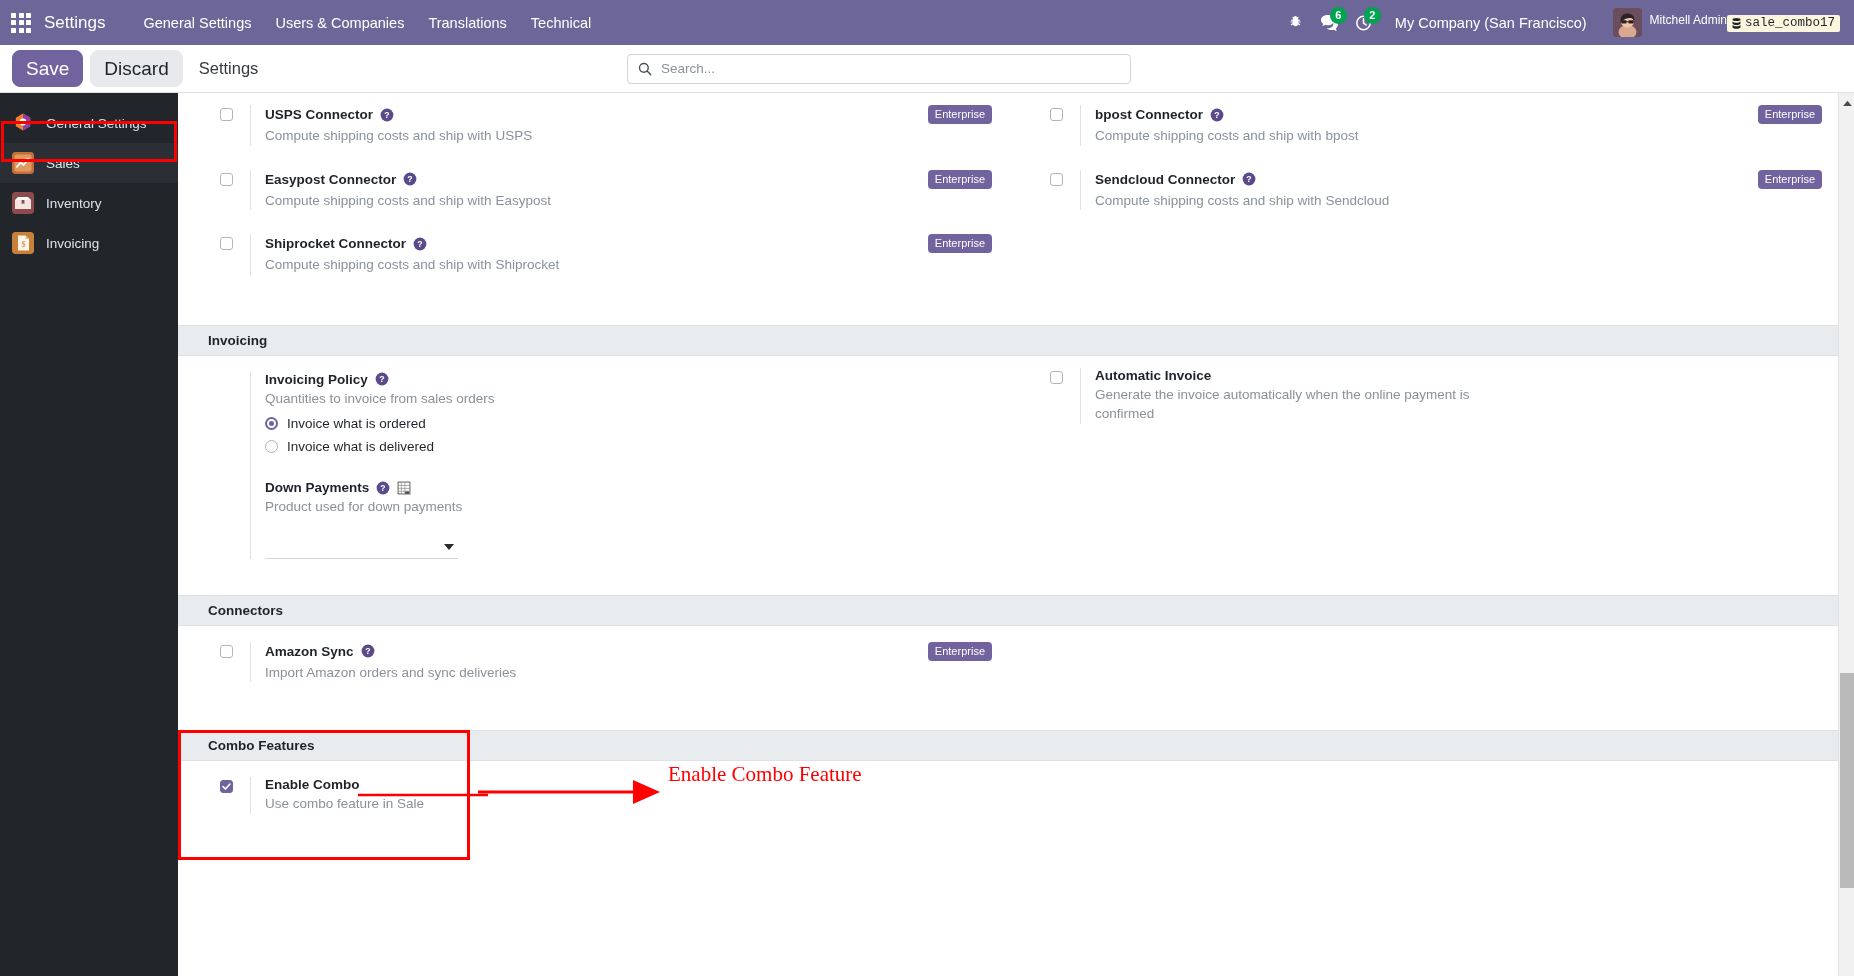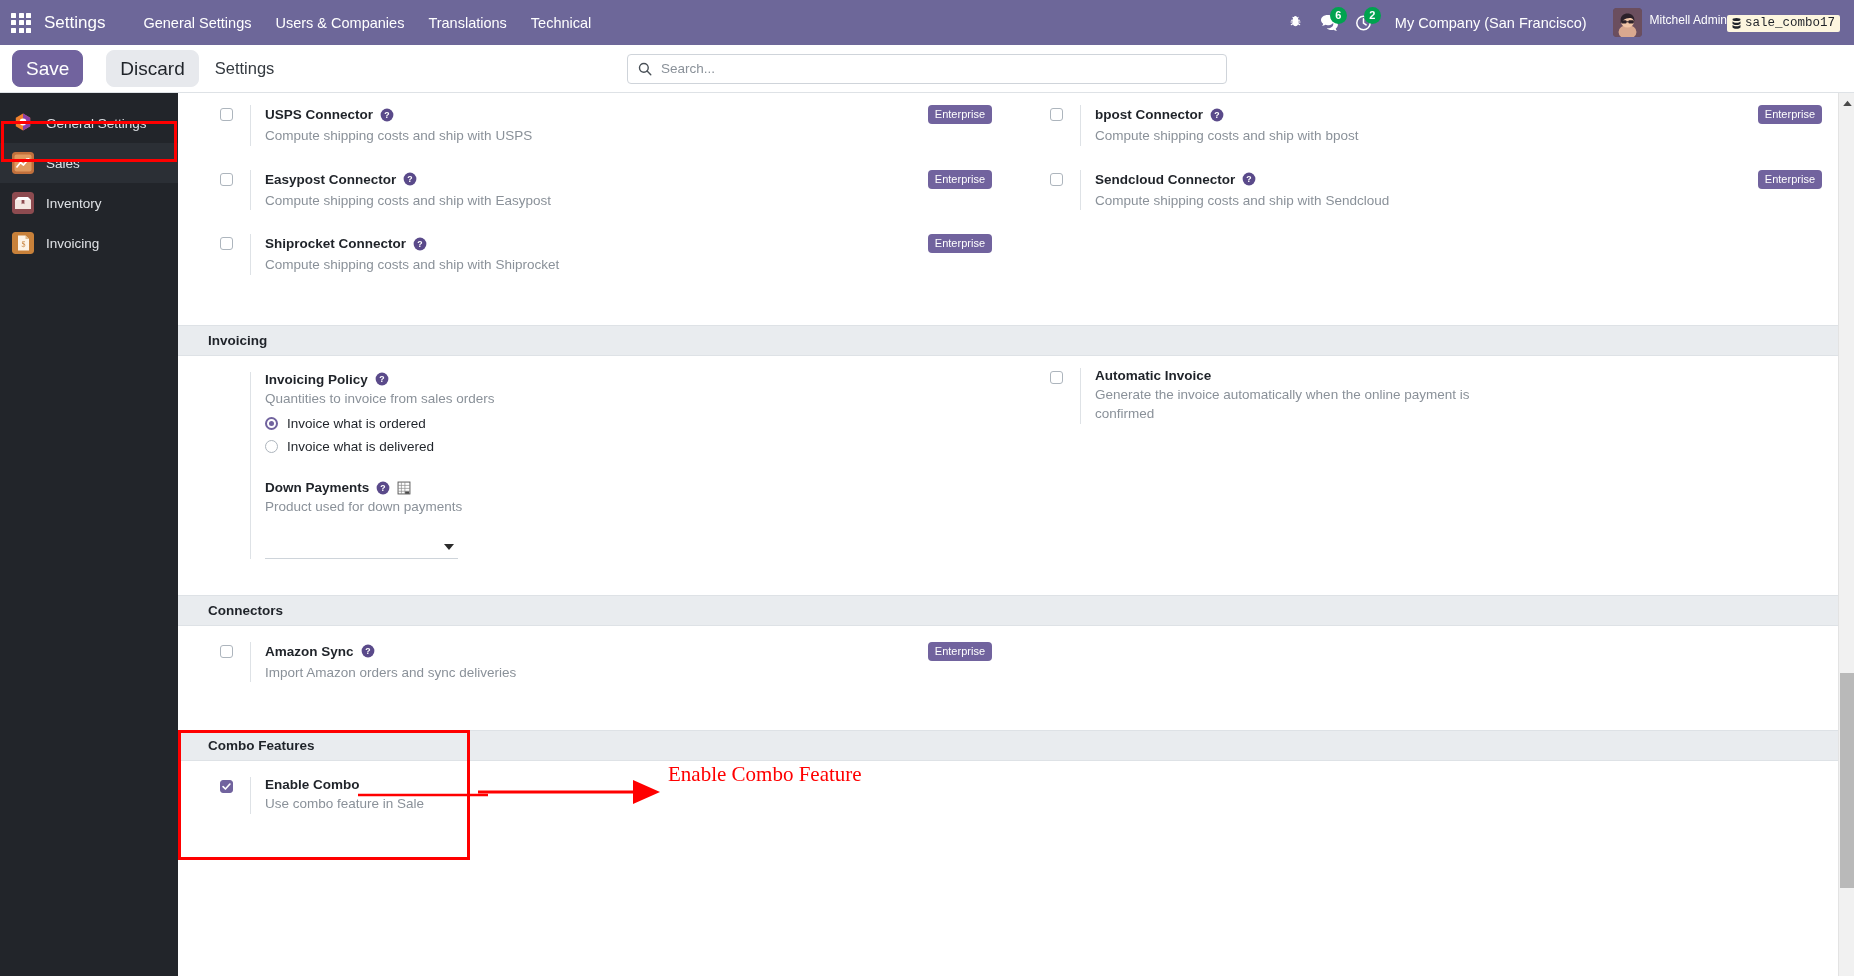--- a/index.html
+++ b/index.html
@@ -85,26 +85,26 @@
     display: flex; align-items: center;
     padding: 0 12px;
     position: relative; z-index: 20;
   }
   .btn {
     font-size: 19px; line-height: 1;
     padding: 8px 13px; border-radius: 8px;
     cursor: pointer; border: 1px solid transparent; white-space: nowrap;
   }
   .btn-save { background: #71639e; color: #ffffff; border-color: #71639e; font-weight: 400; }
-  .btn-discard { background: #e7e9ed; color: #1f2329; border-color: #e7e9ed; margin-left: 23px; }
+  .btn-discard { background: #e7e9ed; color: #1f2329; border-color: #e7e9ed; margin-left: 7px; }
   #breadcrumb-title {
     font-size: 16.5px; color: #343a40; margin-left: 16px; font-weight: 400;
   }
   #searchbar-wrap {
-    position: absolute; left: 627px; width: 600px;
+    position: absolute; left: 627px; width: 504px;
     height: 30px;
   }
   #searchbar {
     width: 100%; height: 30px;
     border: 1px solid #cfd4da; border-radius: 4px;
     background: #fff;
     display: flex; align-items: center; padding: 0 10px;
   }
   #searchbar svg { flex: 0 0 auto; margin-right: 9px; }
   #search-input {

